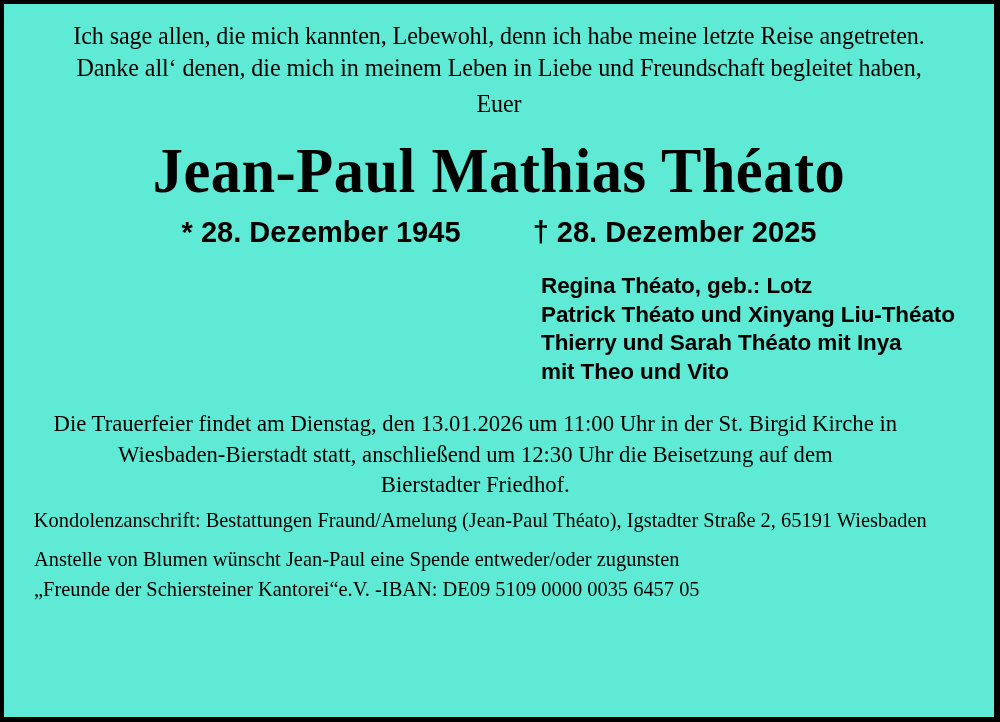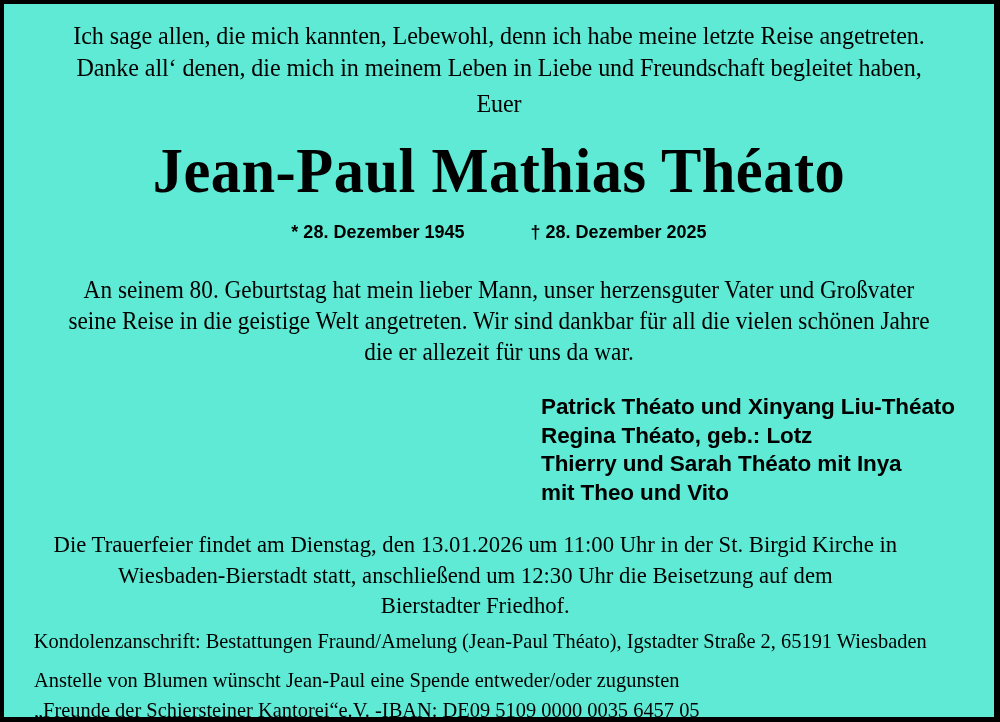--- a/index.html
+++ b/index.html
@@ -65,21 +65,21 @@
     margin-top: 16px;
     white-space: nowrap;
     transform: scaleX(0.96);
     transform-origin: center center;
   }
 
   .dates-line {
     text-align: center;
     font-family: "Liberation Sans", "DejaVu Sans", sans-serif;
     font-weight: 700;
-    font-size: 18px;
+    font-size: 29px;
     line-height: 28px;
     margin-top: 12px;
     white-space: nowrap;
   }
   .dates-line .gap {
     display: inline-block;
     width: 56px;
   }
 
   .tribute-block {
@@ -162,29 +162,24 @@
     </div>
 
     <div class="name-line">Jean-Paul Mathias Théato</div>
 
     <div class="dates-line">
       <span>* 28. Dezember 1945</span>
       <span class="gap"></span>
       <span>† 28. Dezember 2025</span>
     </div>
 
-    <div class="tribute-block">
-      <div class="tribute-line">An seinem 80. Geburtstag hat mein lieber Mann, unser herzensguter Vater und Großvater</div>
-      <div class="tribute-line">seine Reise in die geistige Welt angetreten. Wir sind dankbar für all die vielen schönen Jahre</div>
-      <div class="tribute-line">die er allezeit für uns da war.</div>
-    </div>
 
     <div class="family-block">
+      <div class="family-line">Regina Théato, geb.: Lotz</div>
       <div class="family-line">Patrick Théato und Xinyang Liu-Théato</div>
-      <div class="family-line">Regina Théato, geb.: Lotz</div>
       <div class="family-line">Thierry und Sarah Théato mit Inya</div>
       <div class="family-line">mit Theo und Vito</div>
     </div>
 
     <div class="service-block">
       <div class="service-line">Die Trauerfeier findet am Dienstag, den 13.01.2026 um 11:00 Uhr in der St. Birgid Kirche in</div>
       <div class="service-line">Wiesbaden-Bierstadt statt, anschließend um 12:30 Uhr die Beisetzung auf dem</div>
       <div class="service-line">Bierstadter Friedhof.</div>
     </div>
 

